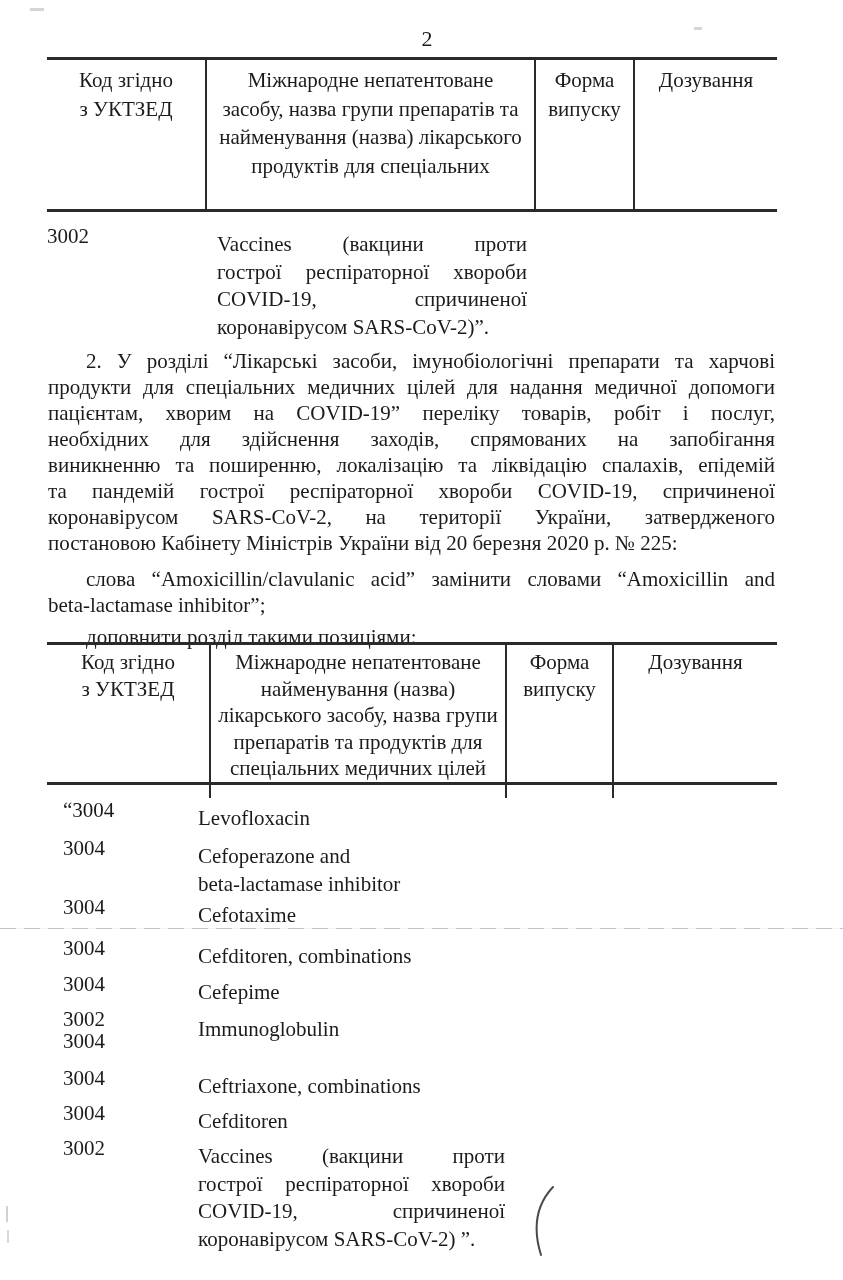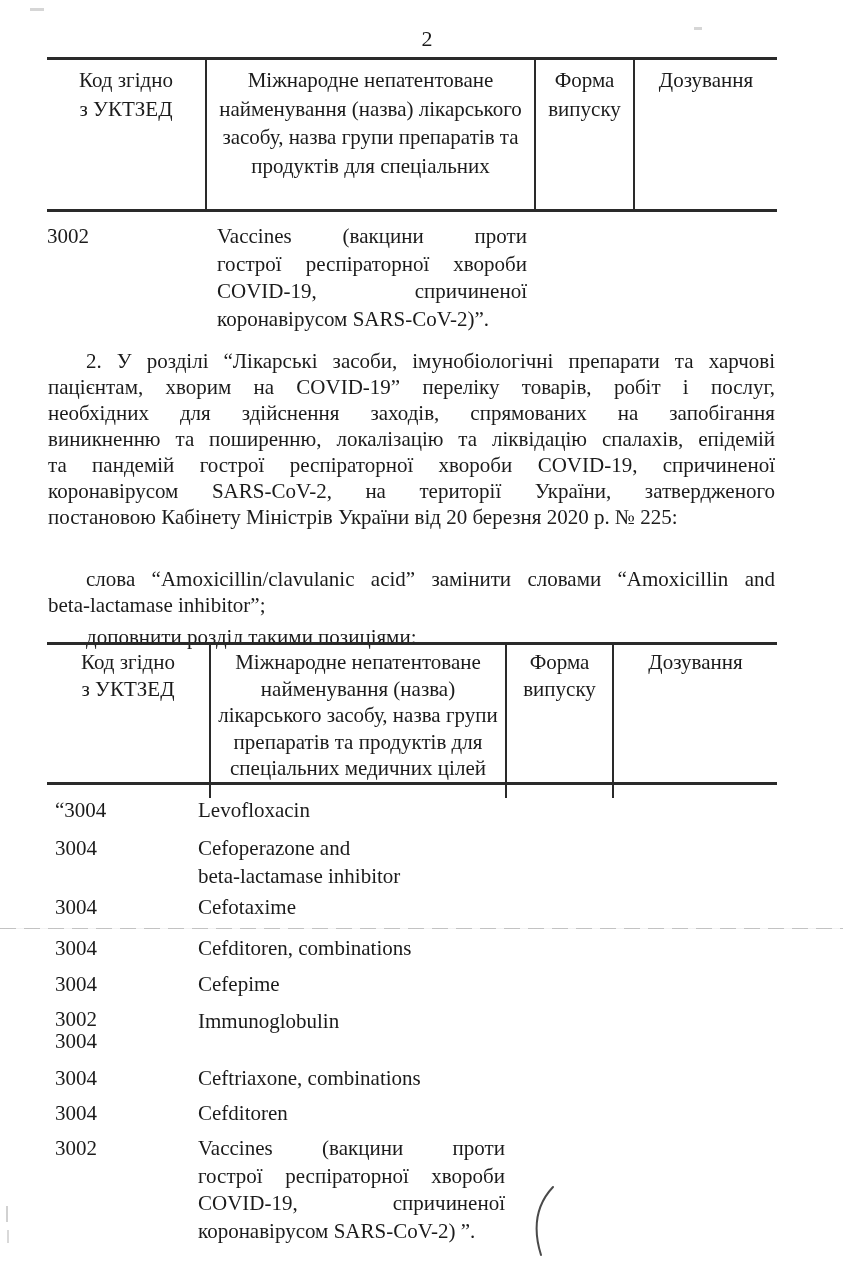--- a/index.html
+++ b/index.html
@@ -25,24 +25,24 @@
   .thead .hcell:last-child{border-right:none;}
   #t1head{top:57px;width:730px;grid-template-columns:160px 329px 99px 142px;height:155px;}
   #t1head .hcell{padding-top:6px;line-height:28.5px;}
   #t2head{top:642px;width:730px;grid-template-columns:164px 296px 107px 163px;height:143px;}
   #t2head .hcell{padding-top:4px;line-height:26.5px;}
 
   
   .trow{left:0;width:843px;}
   .codecell{position:absolute;text-align:left;line-height:27.5px;}
   .codecell.tight{line-height:22px;}
-  .namecell{position:absolute;line-height:27.5px;}
+  .namecell{position:absolute;line-height:27.5px;margin-top:8px;}
   .t1 .codecell{left:47px;width:160px;}
   .t1 .namecell{left:217px;width:310px;}
-  .t2 .codecell{left:55px;width:164px;}
+  .t2 .codecell{left:63px;width:164px;}
   .t2 .namecell{left:198px;width:307px;}
 
   
   .para{left:48px;width:727px;margin-top:8px;}
 
   
   #artifact-line{left:0;top:928px;width:843px;height:1px;
     background:repeating-linear-gradient(90deg,rgba(95,95,95,.38) 0 16px,rgba(95,95,95,.07) 16px 24px);}
   .speck{background:rgba(0,0,0,.16);}
   #speck1{left:30px;top:8px;width:14px;height:3px;}
@@ -56,22 +56,22 @@
 
 <div id="pagenum" class="abs">2</div>
 
 <div id="t1head" class="abs thead">
   <div class="hcell ctr">
       <div class="line">Код згідно</div>
       <div class="line last">з УКТЗЕД</div>
     </div>
   <div class="hcell ctr">
       <div class="line">Міжнародне непатентоване</div>
+      <div class="line">засобу, назва групи препаратів та</div>
       <div class="line">найменування (назва) лікарського</div>
-      <div class="line">засобу, назва групи препаратів та</div>
       <div class="line">продуктів для спеціальних</div>
     </div>
   <div class="hcell ctr">
       <div class="line">Форма</div>
       <div class="line last">випуску</div>
     </div>
   <div class="hcell ctr">
       <div class="line last">Дозування</div>
     </div>
 </div>
@@ -83,20 +83,21 @@
   <div class="namecell just">
       <div class="line">Vaccines (вакцини проти</div>
       <div class="line">гострої респіраторної хвороби</div>
       <div class="line">COVID-19, спричиненої</div>
       <div class="line last">коронавірусом SARS-CoV-2)”.</div>
     </div>
 </div>
 
 <div class="abs para just indent-first" style="top:340px">
     <div class="line">2. У розділі “Лікарські засоби, імунобіологічні препарати та харчові</div>
+    <div class="line">продукти для спеціальних медичних цілей для надання медичної допомоги</div>
     <div class="line">пацієнтам, хворим на COVID-19” переліку товарів, робіт і послуг,</div>
     <div class="line">необхідних для здійснення заходів, спрямованих на запобігання</div>
     <div class="line">виникненню та поширенню, локалізацію та ліквідацію спалахів, епідемій</div>
     <div class="line">та пандемій гострої респіраторної хвороби COVID-19, спричиненої</div>
     <div class="line">коронавірусом SARS-CoV-2, на території України, затвердженого</div>
     <div class="line last">постановою Кабінету Міністрів України від 20 березня 2020 р. № 225:</div>
   </div>
 
 <div class="abs para just indent-first" style="top:558px">
     <div class="line">слова “Amoxicillin/clavulanic acid” замінити словами “Amoxicillin and</div>

